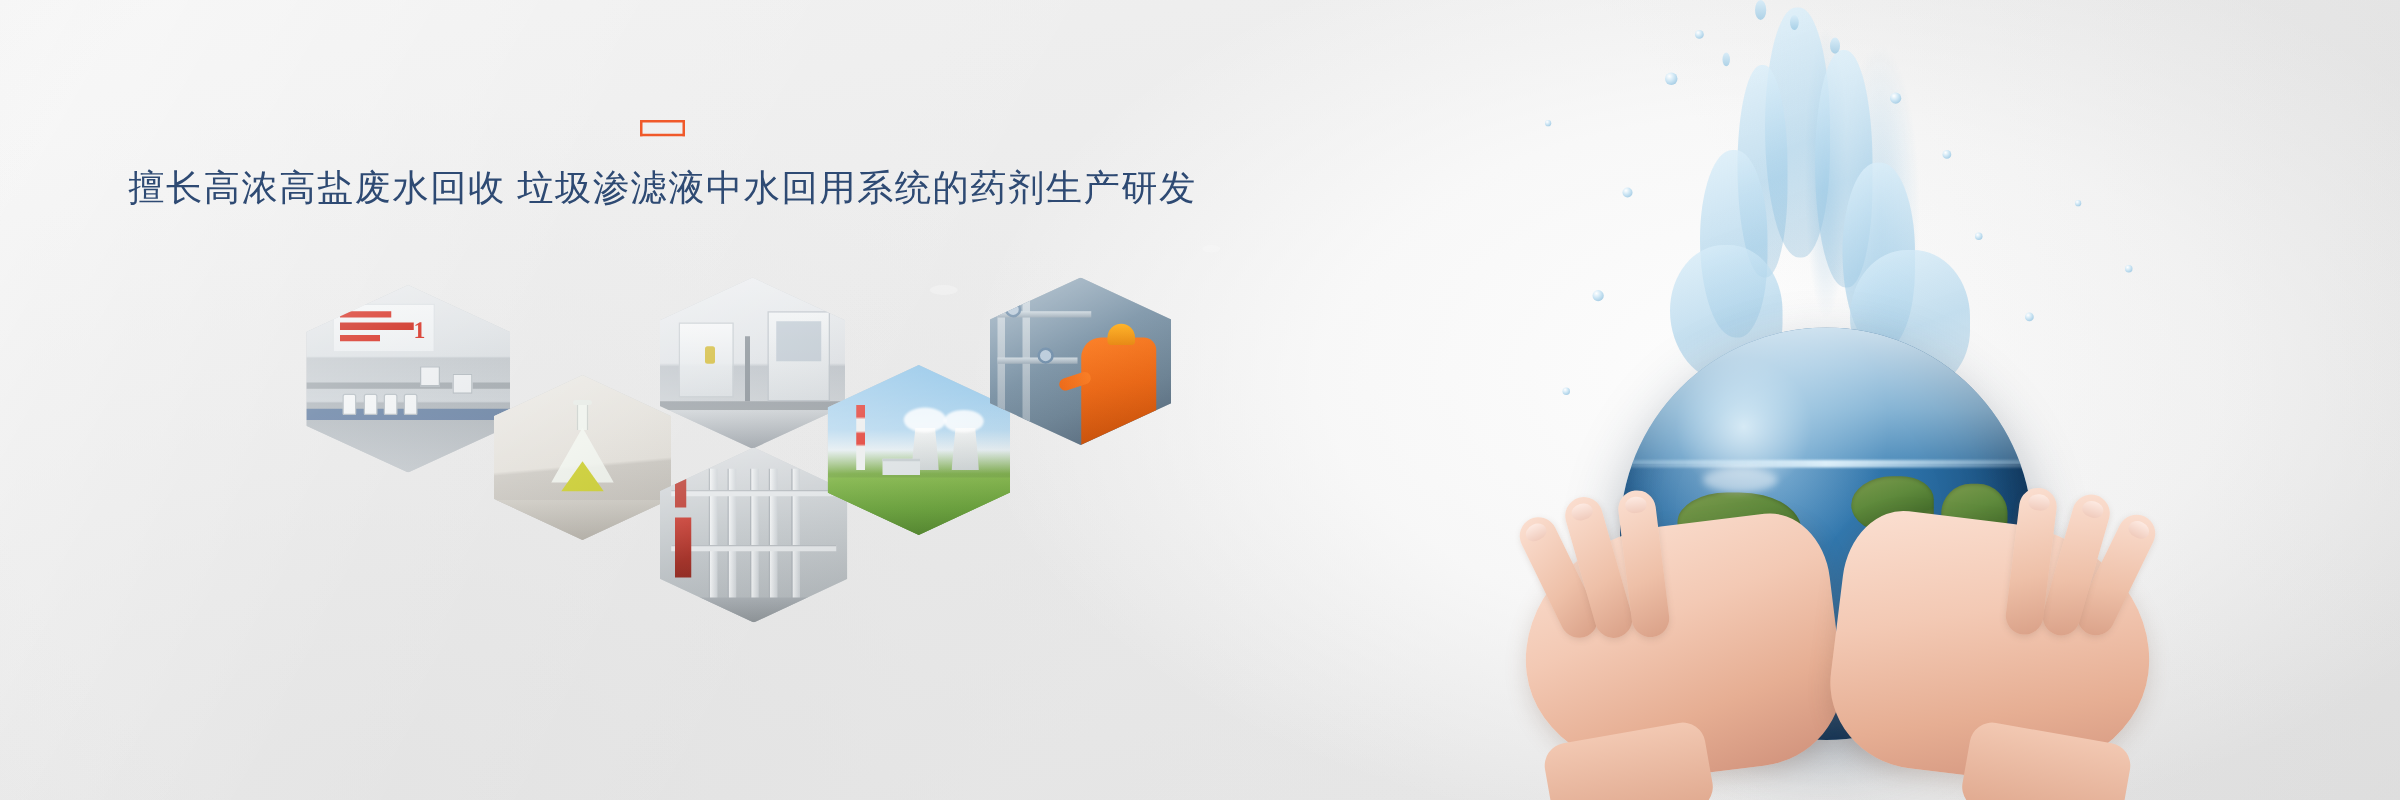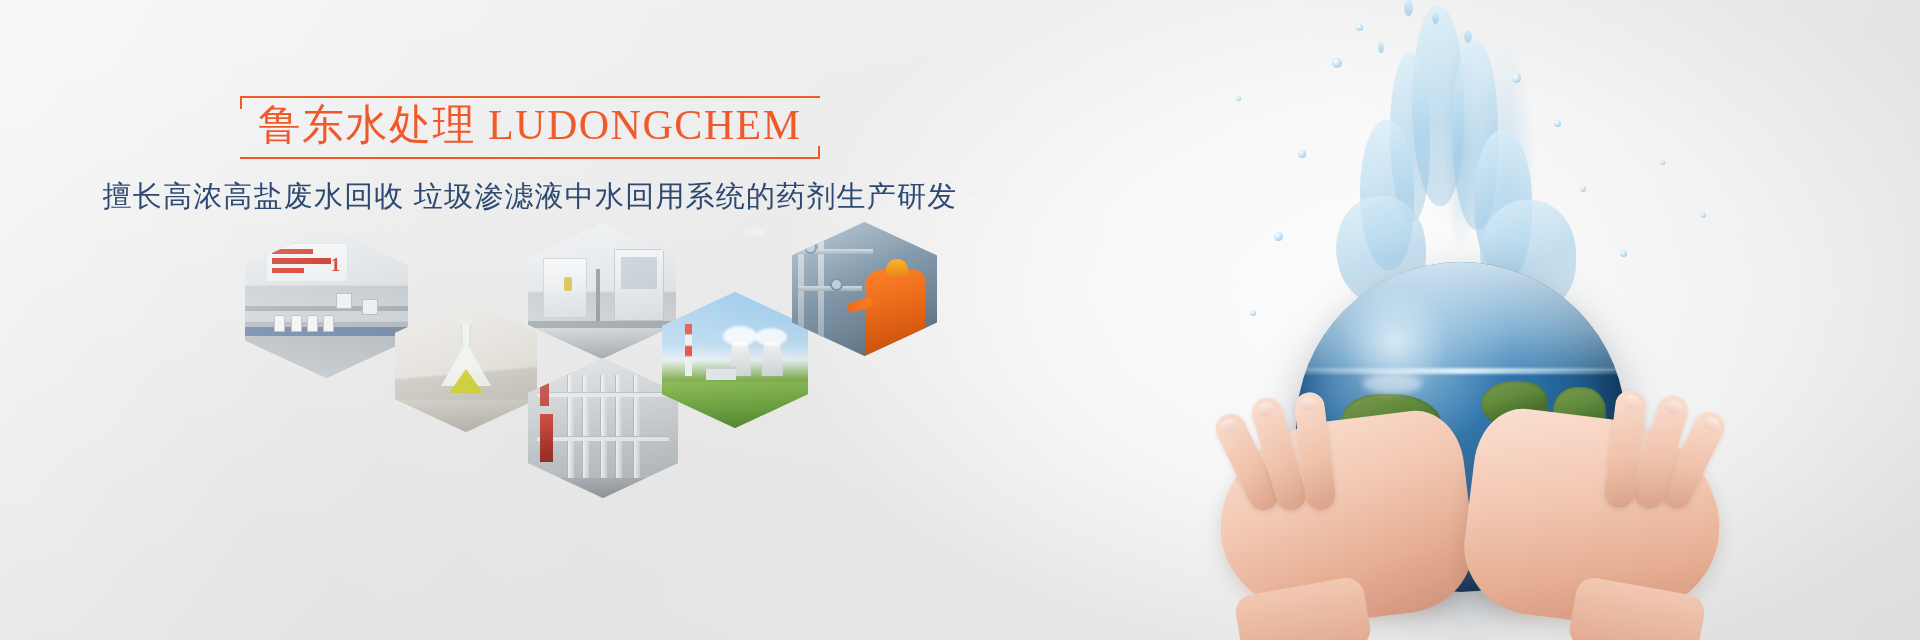--- a/index.html
+++ b/index.html
@@ -328,21 +328,20 @@
 <body>
 
 <div id="banner">
 
   <div class="bg-sheen"></div>
   <div class="bg-vignette"></div>
 
   <div id="text-block">
     <div class="title-wrap">
       <span class="rule-top"></span>
-      <div id="main-title">鲁东水处理 LUDONGCHEM</div>
       <span class="rule-bot"></span>
     </div>
     <div id="subtitle">擅长高浓高盐废水回收  垃圾渗滤液中水回用系统的药剂生产研发</div>
   </div>
 
   <div id="hex-cluster">
 
     <div class="hex" id="hex-lab">
       <div class="inner">
         <div class="shelf"></div>

